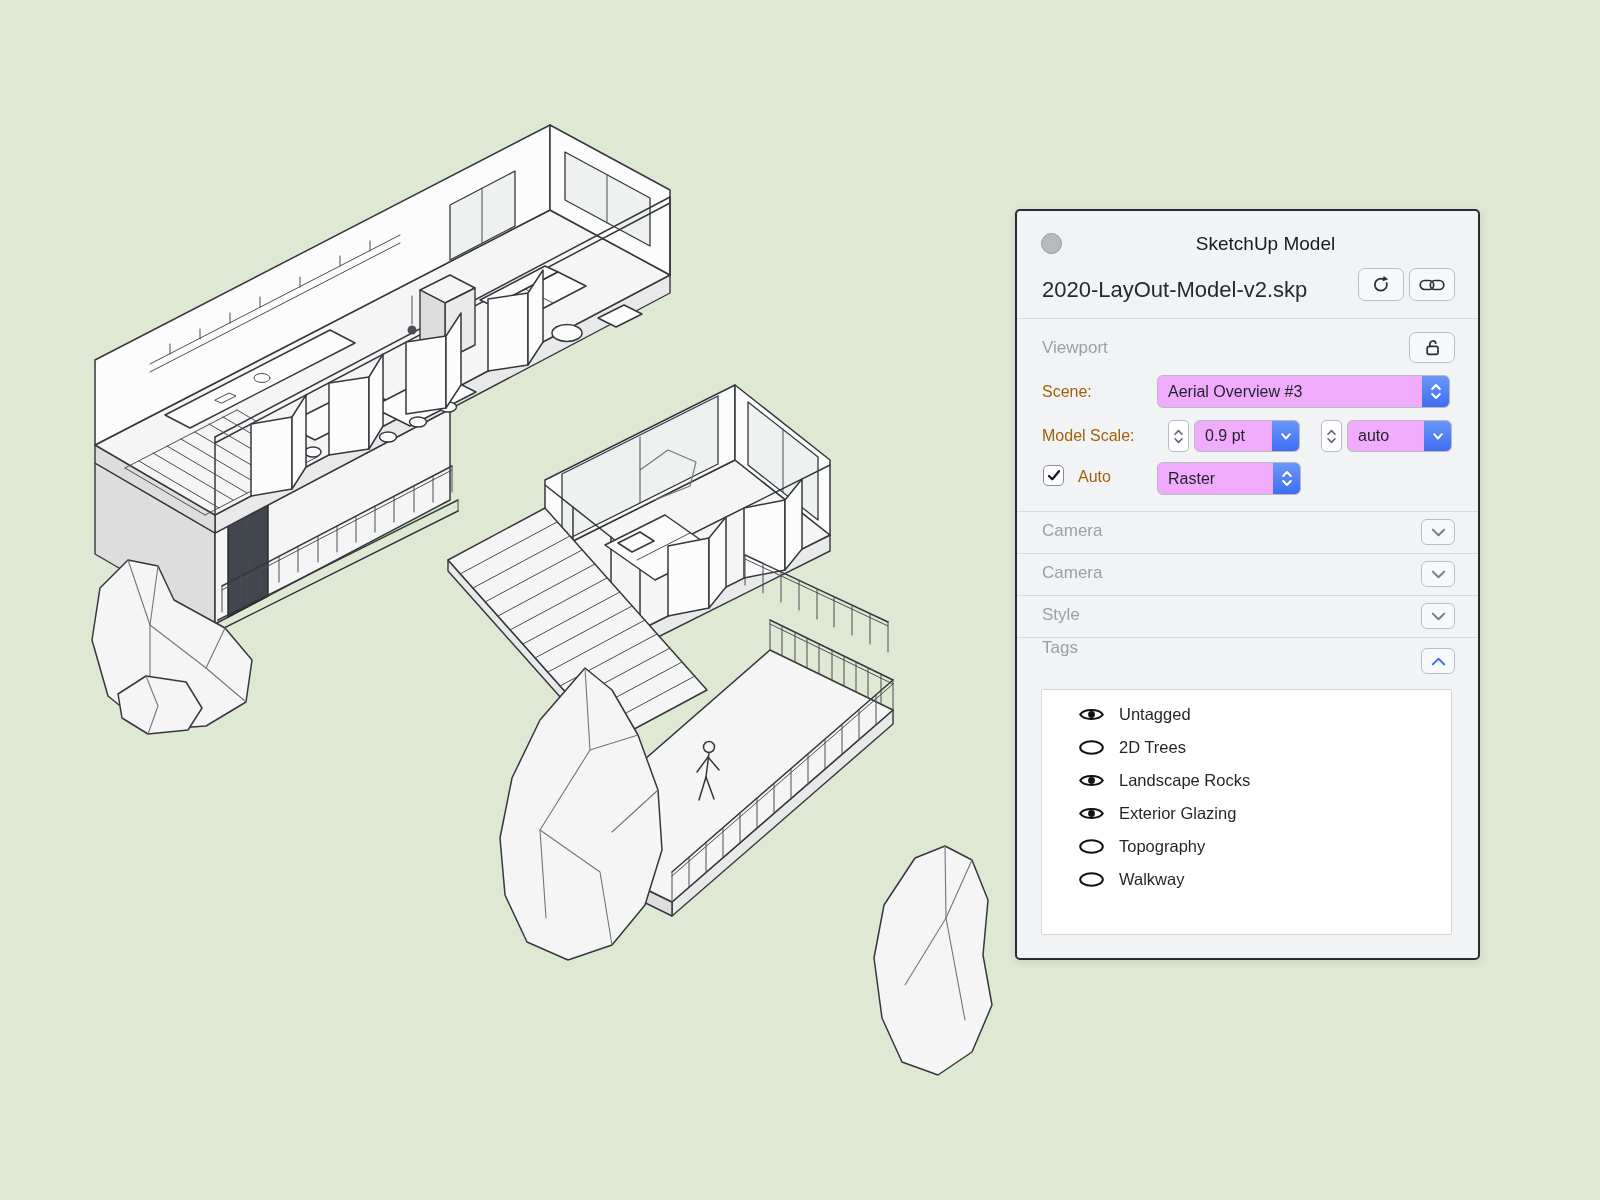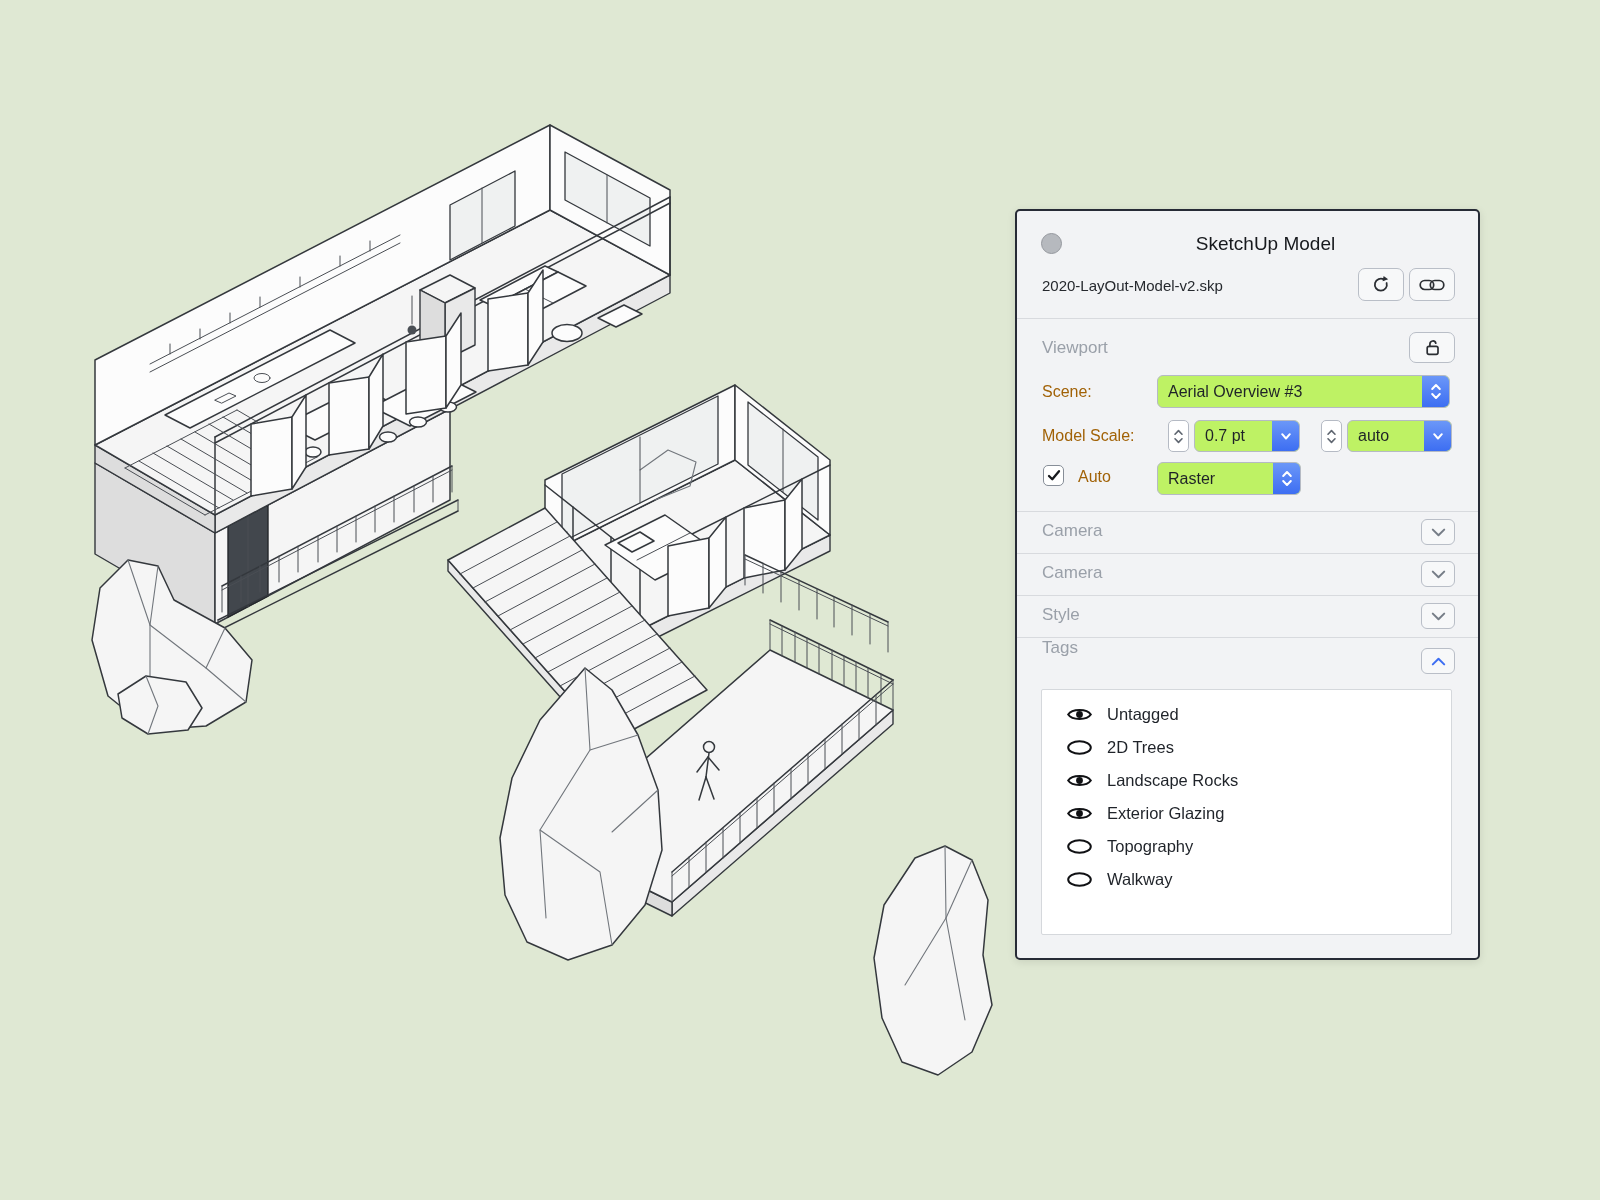--- a/index.html
+++ b/index.html
@@ -17,30 +17,30 @@
   .thin{fill:none;stroke:#4a4e54;stroke-width:1;stroke-linecap:round;}
   .facet{fill:none;stroke:#71767c;stroke-width:1.1;stroke-linecap:round;stroke-linejoin:round;}
   
   .panel{position:absolute;left:1015px;top:209px;width:461px;height:747px;background:#f2f3f5;
          border:2px solid #272b36;border-radius:5px;box-shadow:0 2px 8px rgba(0,0,0,.10);
          color:#202329;}
   .panel *{box-sizing:border-box;}
   .dot{position:absolute;left:24px;top:22px;width:21px;height:21px;border-radius:50%;
        background:#b6b9be;border:1px solid #95989e;}
   .p-title{position:absolute;left:0;right:0;top:22px;text-align:center;font-size:19px;color:#17191d;padding-left:36px;}
-  .filename{position:absolute;left:25px;top:66px;font-size:15px;color:#26292e;}
+  .filename{position:absolute;left:25px;top:66px;font-size:22px;color:#26292e;}
   .icon-btn{position:absolute;display:flex;align-items:center;justify-content:center;
             background:#f7f8f9;border:1.5px solid #b9bec7;border-radius:7px;padding:0;cursor:pointer;}
   .btn-refresh{left:341px;top:57px;width:46px;height:33px;}
   .btn-link{left:392px;top:57px;width:46px;height:33px;}
   .btn-lock{left:392px;top:121px;width:46px;height:31px;}
   .divider{position:absolute;left:0;right:0;height:1px;background:#d8dade;}
   .grey-label{font-size:17px;color:#9aa0a9;position:absolute;left:25px;}
   .lbl{position:absolute;left:25px;font-size:16px;color:#a16207;}
-  .field{position:absolute;height:33px;background:#bef264;border:1.5px solid #b5bac4;border-radius:6px;
+  .field{position:absolute;height:33px;background:#f0abfc;border:1.5px solid #b5bac4;border-radius:6px;
          display:flex;align-items:center;font-size:16px;color:#1f2328;overflow:hidden;}
   .field .val{padding-left:10px;flex:1;white-space:nowrap;}
   .cap{width:27px;align-self:stretch;margin-left:auto;background:linear-gradient(#6b97f8,#3d6ef2);
        display:flex;align-items:center;justify-content:center;border-radius:0 4px 4px 0;}
   .cap svg{stroke:#fff;fill:none;stroke-width:2;stroke-linecap:round;stroke-linejoin:round;}
   .stepper{position:absolute;width:21px;height:32px;background:#fff;border:1.5px solid #b5bac4;
            border-radius:5px;display:flex;align-items:center;justify-content:center;padding:0;cursor:pointer;}
   .stepper svg{stroke:#5f6670;fill:none;stroke-width:1.6;stroke-linecap:round;stroke-linejoin:round;}
   .checkbox{position:absolute;left:26px;top:254px;width:21px;height:21px;background:#fff;
             border:1.5px solid #878e98;border-radius:5px;display:flex;align-items:center;justify-content:center;cursor:pointer;}
@@ -51,21 +51,21 @@
   .sec-row .grey-label{position:absolute;left:25px;top:10px;}
   .sr3 .grey-label{top:1px;}
   .chev-btn{position:absolute;left:404px;top:8px;width:34px;height:26px;background:#f7f8f9;
             border:1.5px solid #b9bec7;border-radius:6px;display:flex;align-items:center;justify-content:center;
             color:#767d87;padding:0;cursor:pointer;}
   .sr3 .chev-btn{top:11px;}
   .chev-btn svg{display:block;}
   .sec-row.expanded .chev-btn{color:#3d6ef2;}
   .sec-row.expanded .chev-btn svg{transform:rotate(180deg);}
   .tags-card{position:absolute;left:24px;top:478px;width:411px;height:246px;background:#fff;
-             border:1px solid #d5d8dc;border-radius:2px;padding-top:8px;}
+             border:1px solid #d5d8dc;border-radius:2px;padding-top:8px;padding-left:12px;}
   .tag-row{height:33px;display:flex;align-items:center;padding-left:24px;gap:14px;cursor:pointer;}
   .eye{width:27px;height:17px;display:flex;align-items:center;justify-content:center;}
   .eye .eye-open{display:none;}
   .eye.eye-visible .eye-open{display:block;}
   .tag-label{font-size:16.5px;color:#1f2329;}
 </style>
 </head>
 <body>
 
 <div class="stage">
@@ -346,21 +346,21 @@
     </div>
 
     <div class="lbl" style="top:216px">Model Scale:</div>
     <button class="stepper" style="left:151px;top:209px">
       <svg width="11" height="17" viewBox="0 0 11 17">
           <polyline points="2,6.2 5.5,2.6 9,6.2"></polyline>
           <polyline points="2,10.8 5.5,14.4 9,10.8"></polyline>
         </svg>
     </button>
     <div class="field" style="left:177px;top:209px;width:106px;height:32px">
-      <span class="val">0.7 pt</span>
+      <span class="val">0.9 pt</span>
       <span class="cap">
         <svg width="12" height="9" viewBox="0 0 12 9">
             <polyline points="2.2,2.2 6,6.5 9.8,2.2"></polyline>
           </svg>
       </span>
     </div>
     <button class="stepper" style="left:304px;top:209px">
       <svg width="11" height="17" viewBox="0 0 11 17">
           <polyline points="2,6.2 5.5,2.6 9,6.2"></polyline>
           <polyline points="2,10.8 5.5,14.4 9,10.8"></polyline>

